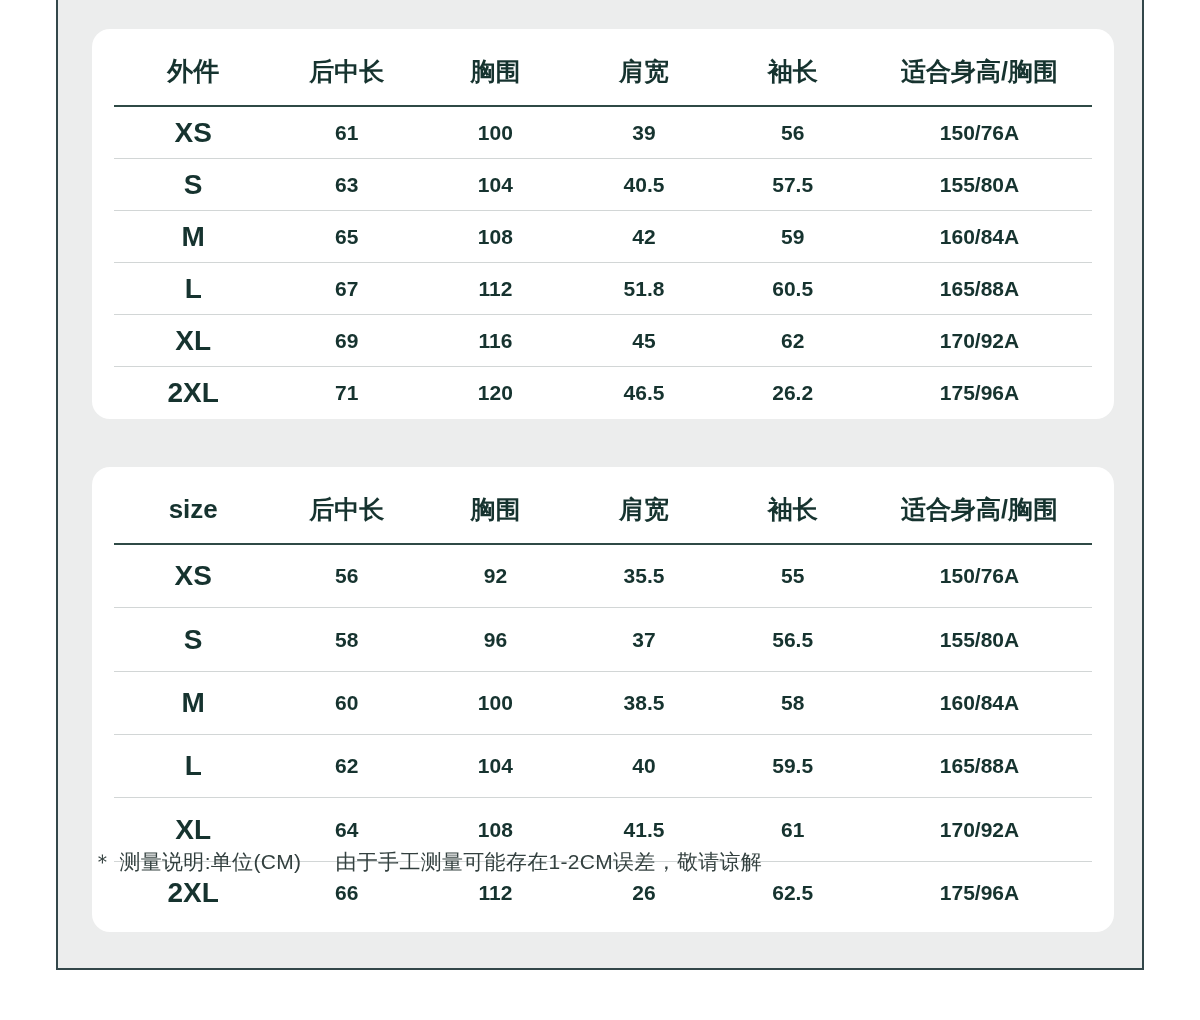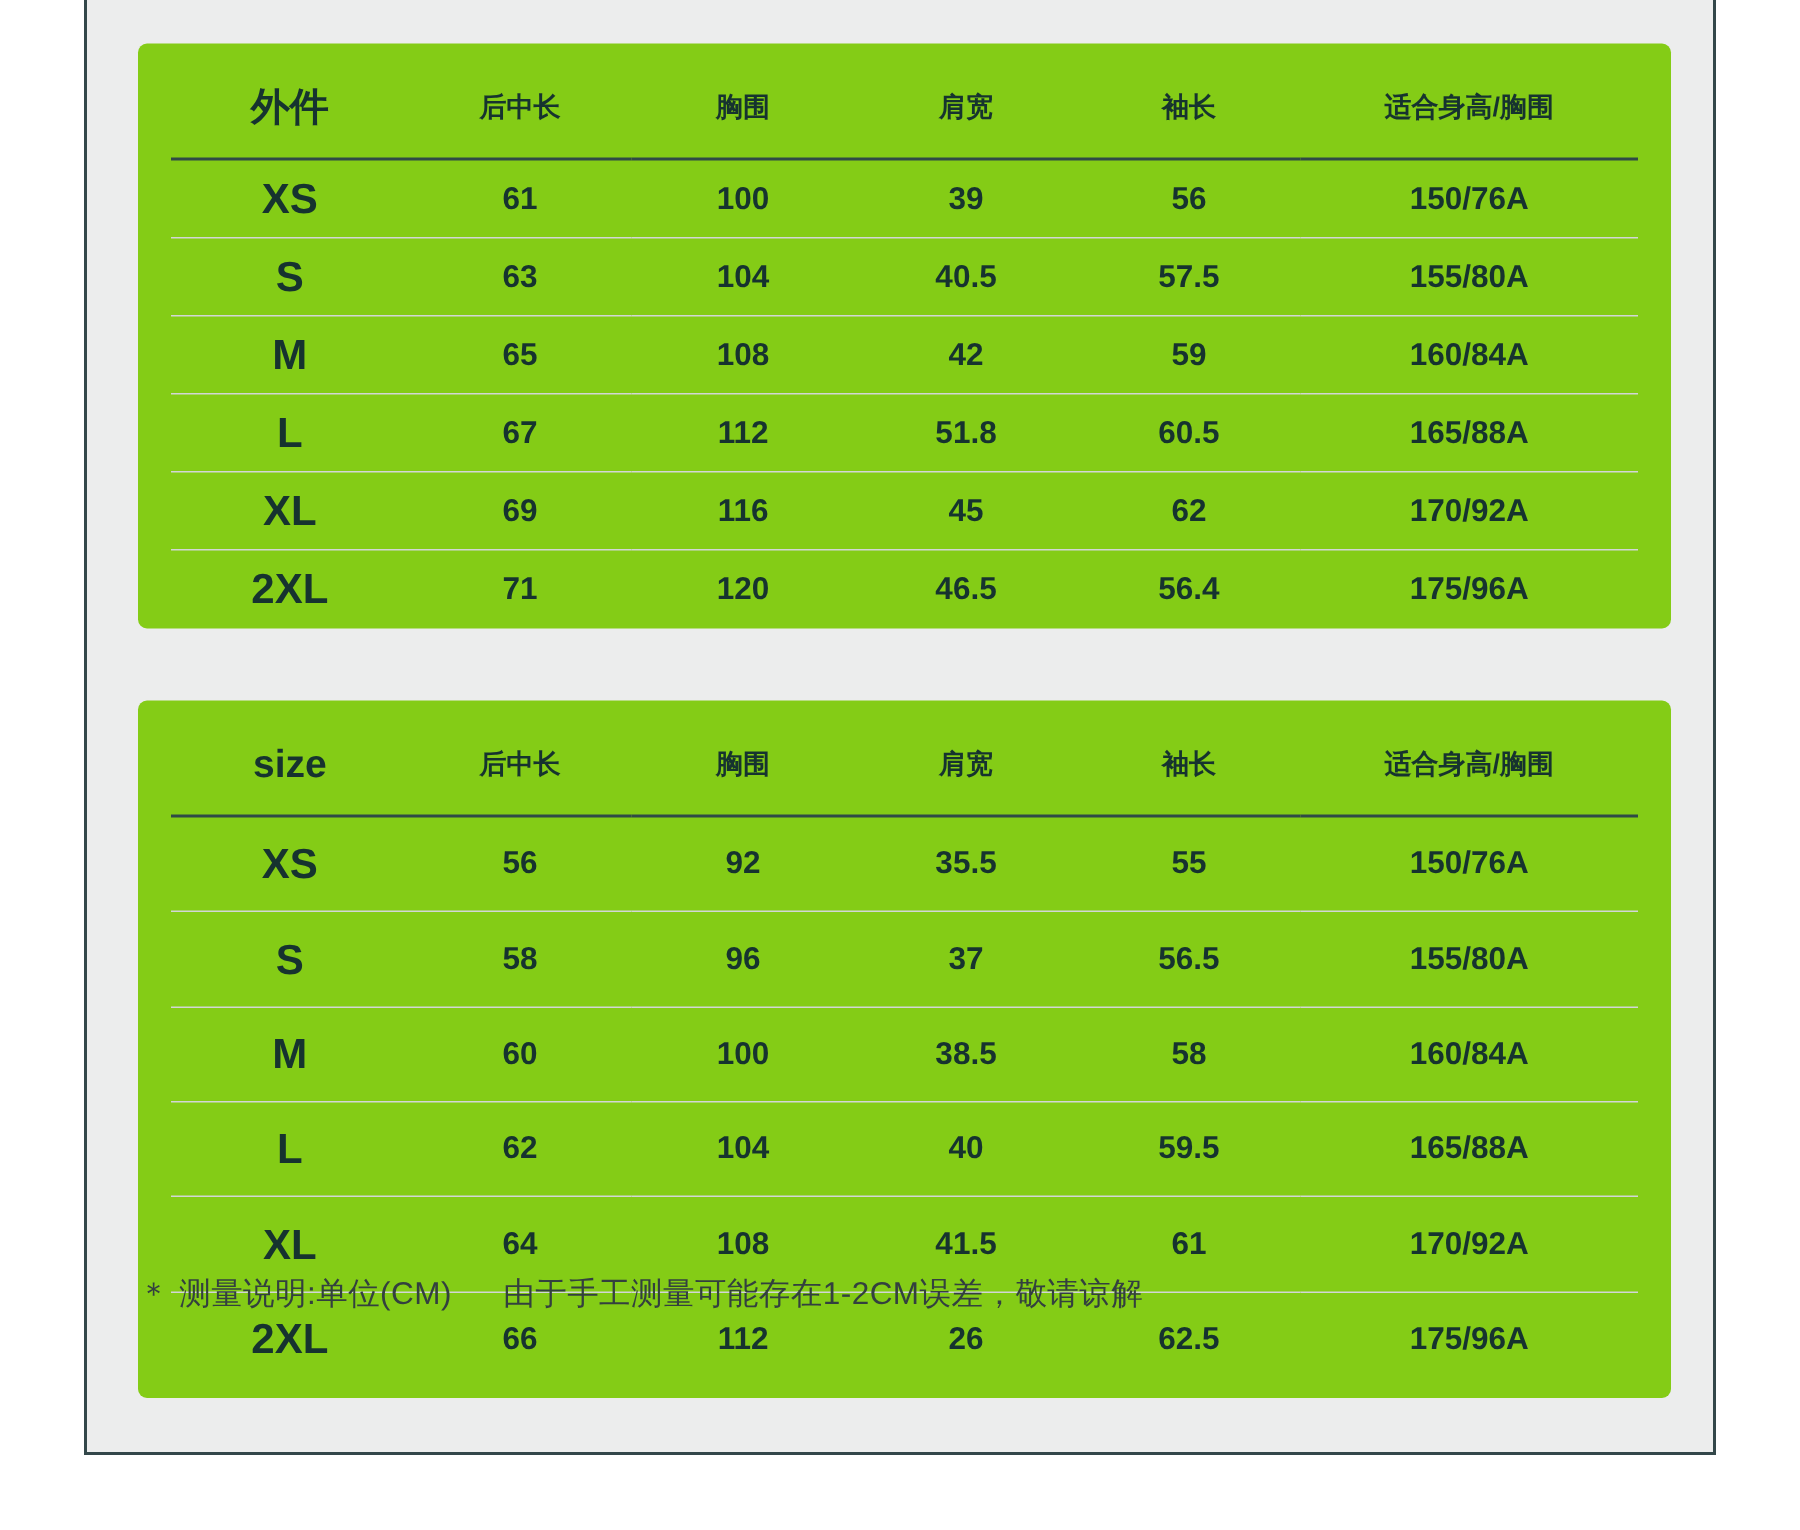--- a/index.html
+++ b/index.html
@@ -33,22 +33,22 @@
     height: 970px;
     background: #eceded;
     border: 2px solid #33474a;
     border-top: none;
     box-sizing: border-box;
     padding: 0;
   }
 
   .card {
     position: absolute;
-    background: #84cc16;
-    border-radius: 6px;
+    background: #ffffff;
+    border-radius: 18px;
     box-sizing: border-box;
   }
   #card-outer {
     left: 34px;
     top: 29px;
     width: 1022px;
     height: 390px;
   }
   #card-inner {
     left: 34px;
@@ -64,21 +64,21 @@
     table-layout: fixed;
   }
   table.size-table th,
   table.size-table td {
     text-align: center;
     font-weight: bold;
     color: #16332f;
     padding: 0;
   }
   table.size-table thead th {
-    font-size: 18px;
+    font-size: 25px;
     height: 68px;
     vertical-align: middle;
     border-bottom: 2px solid #2f4a46;
   }
   table.size-table thead th.col-first {
     font-size: 26px;
   }
   table.size-table tbody td {
     font-size: 21px;
     height: 51px;
@@ -190,21 +190,21 @@
               <td>116</td>
               <td>45</td>
               <td>62</td>
               <td>170/92A</td>
             </tr>
             <tr>
               <td class="col-first">2XL</td>
               <td>71</td>
               <td>120</td>
               <td>46.5</td>
-              <td>56.4</td>
+              <td>26.2</td>
               <td>175/96A</td>
             </tr>
           </tbody>
         </table>
       </div>
     </div>
 
     <div class="card" id="card-inner">
       <div class="table-pad">
         <table class="size-table">

